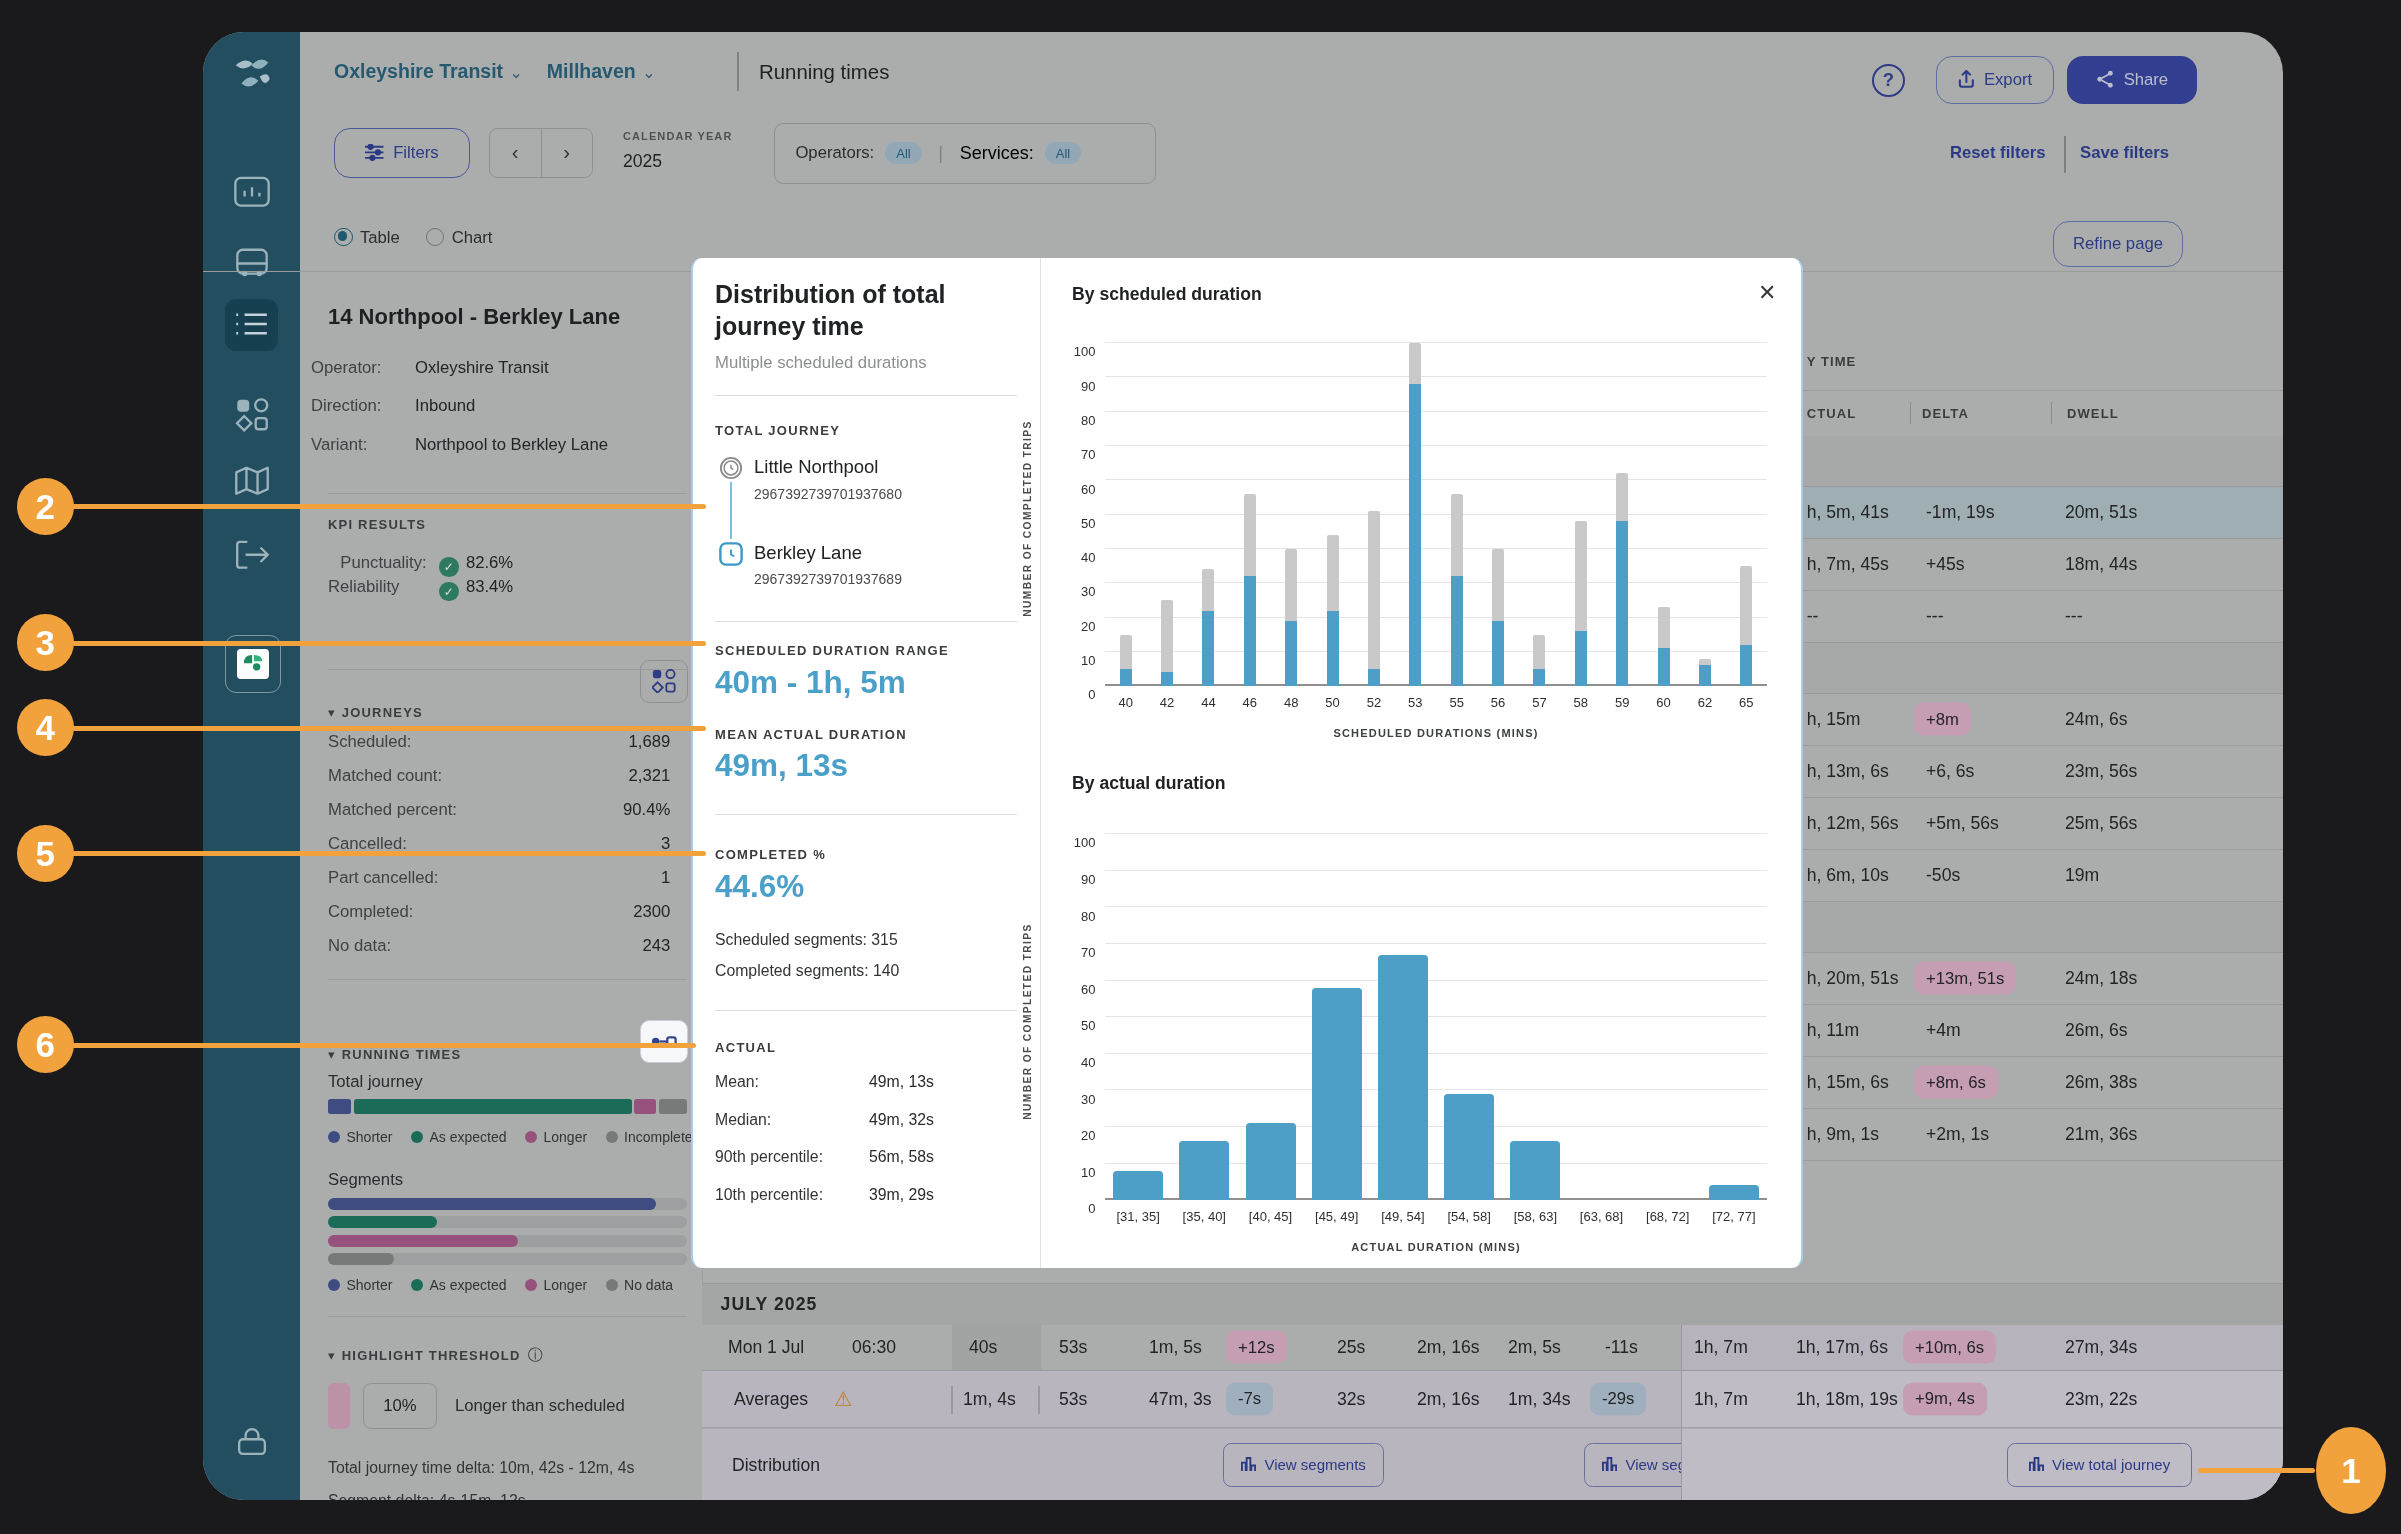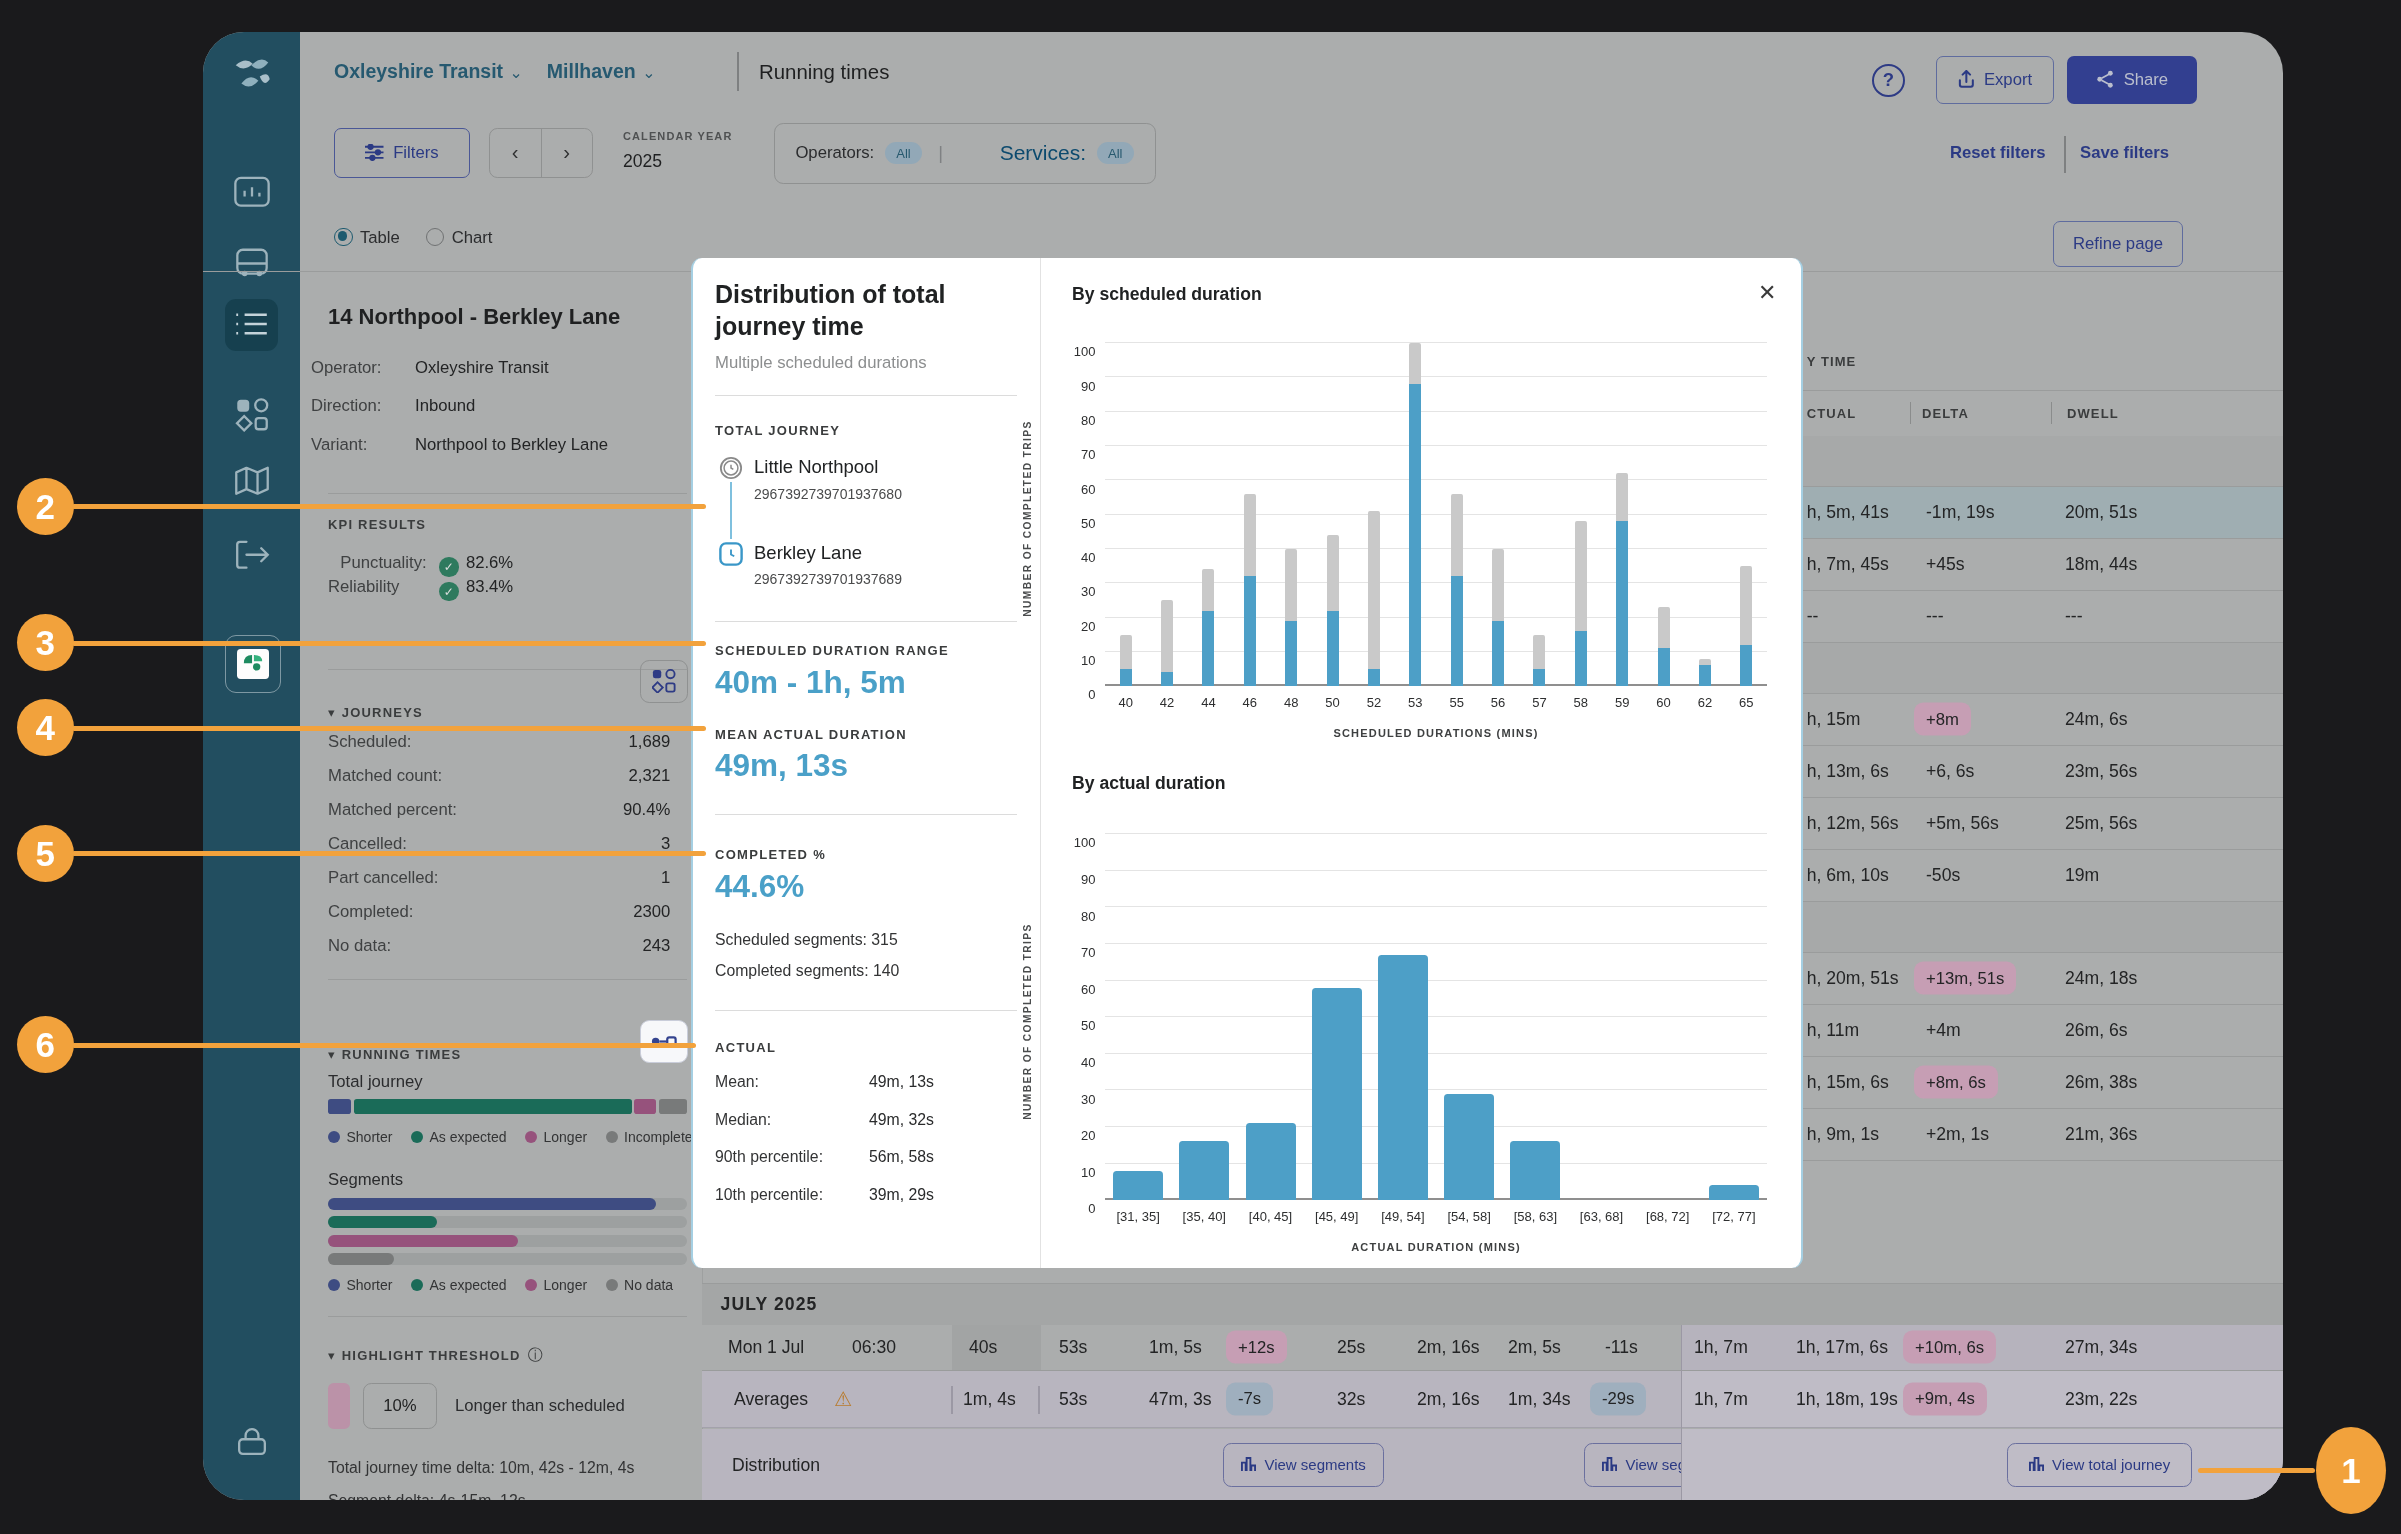--- a/index.html
+++ b/index.html
@@ -14,21 +14,21 @@
   .side-ic{position:absolute;left:50%;transform:translateX(-50%);width:41px;height:41px;
     display:flex;align-items:center;justify-content:center;color:#9DB3BC;}
   .side-active{position:absolute;left:22px;width:53px;height:52px;background:#16404F;border-radius:11px;}
   .greenbox{position:absolute;left:22px;top:603px;width:54px;height:56px;border:1.9px solid #7E98A3;
     border-radius:11px;display:flex;align-items:center;justify-content:center;}
   .greenbox .sq{width:31.5px;height:30px;background:#FDFDFD;border-radius:3.7px;display:flex;align-items:center;justify-content:center;}
   
   .crumb{font-size:19.5px;color:#265970;font-weight:600;}
   .caret{font-size:15.8px;color:#265970;margin-left:6.5px;}
   .vdiv{position:absolute;width:1.9px;background:#7E8081;}
-  .btn{border-radius:7px;display:flex;align-items:center;justify-content:center;gap:9.3px;
+  .btn{border-radius:16px;display:flex;align-items:center;justify-content:center;gap:9.3px;
     font-size:16.7px;box-sizing:border-box;}
   .btn.outline{border:1.9px solid #5F6C9E;color:#2B3A84;}
   .chip-all{background:#92A8B7;color:#27596E;font-size:13px;padding:3.7px 11px;border-radius:12px;}
   .lnk{color:#2B3A84;font-size:16.7px;font-weight:600;}
   
   .sect-label{font-size:13px;letter-spacing:1.2px;color:#3A3C3D;font-weight:600;}
   .frow-label{font-size:16.7px;color:#3F4142;}
   .frow-val{font-size:16.7px;color:#232425;}
   .hr{position:absolute;height:0.9px;background:#9A9C9C;}
   .check{display:inline-flex;width:19.5px;height:19.5px;border-radius:50%;background:#2E7A5E;color:#DADCDC;
@@ -198,21 +198,21 @@
     <div class="abs" style="left:286px;top:96px;width:104px;height:50px;border:1.9px solid #8F9191;border-radius:8.3px;display:flex;box-sizing:border-box;">
       <div style="flex:1;display:flex;align-items:center;justify-content:center;border-right:1.9px solid #8F9191;font-size:20.4px;color:#2E2F30;">‹</div>
       <div style="flex:1;display:flex;align-items:center;justify-content:center;font-size:20.4px;color:#2E2F30;">›</div>
     </div>
     <div class="abs" style="left:420px;top:98px;font-size:11px;letter-spacing:1.1px;color:#4F5152;font-weight:600;">CALENDAR YEAR</div>
     <div class="abs" style="left:420px;top:119px;font-size:17.6px;color:#1F2021;">2025</div>
     <div class="abs" style="left:571px;top:91px;width:382px;height:61px;border:1.9px solid #8F9191;border-radius:9.3px;box-sizing:border-box;display:flex;align-items:center;gap:11px;padding:0 20.4px;">
       <span style="font-size:16.7px;color:#2B2C2E;">Operators:</span>
       <span class="chip-all">All</span>
       <span style="color:#7F8183;font-size:18.5px;margin:0 5.6px;">|</span>
-      <span style="font-size:21px;color:#0c4a6e;margin-left:40px;">Services:</span>
+      <span style="font-size:18px;color:#000000;">Services:</span>
       <span class="chip-all">All</span>
     </div>
     <div class="abs lnk" style="left:1747px;top:111px;">Reset filters</div>
     <div class="vdiv" style="left:1861px;top:104px;height:37px;"></div>
     <div class="abs lnk" style="left:1877px;top:111px;">Save filters</div>
 
     <div class="abs" style="left:0;top:239px;right:0;height:0.9px;background:#9A9C9C;"></div>
     <div class="abs" style="left:131px;top:196px;font-size:16.7px;color:#2B2C2E;display:flex;gap:26px;align-items:center;">
       <span><span class="radio on"></span><span>Table</span></span>
       <span><span class="radio off"></span><span>Chart</span></span>

